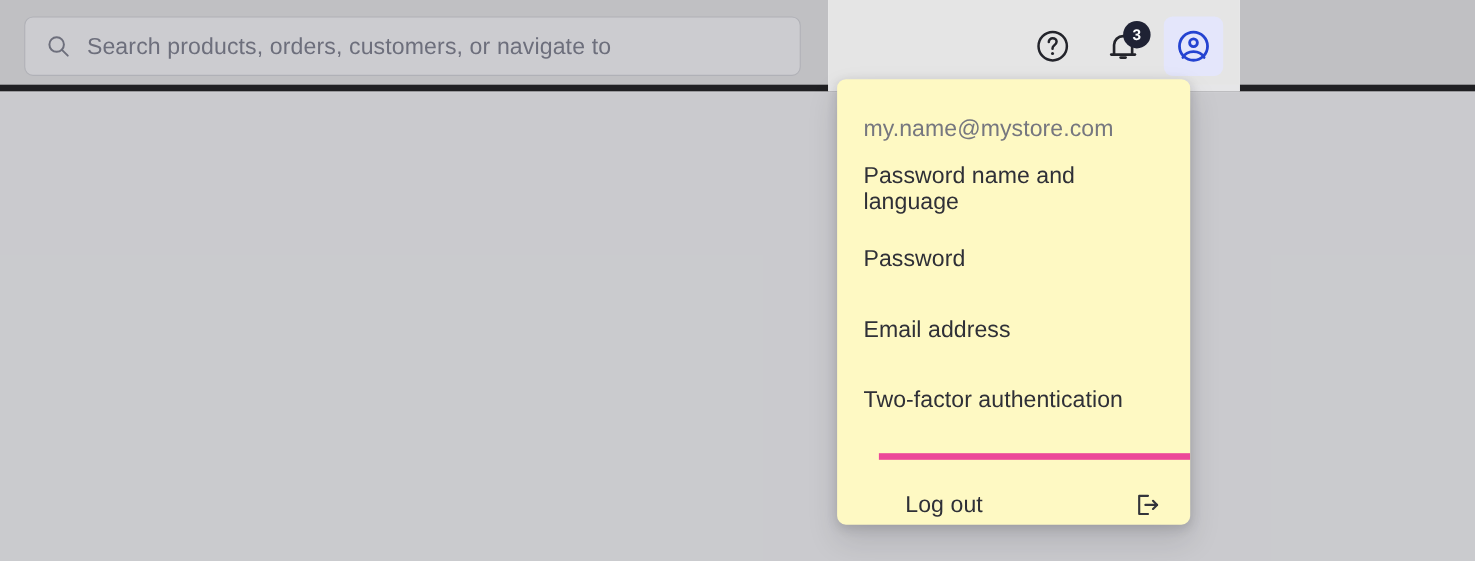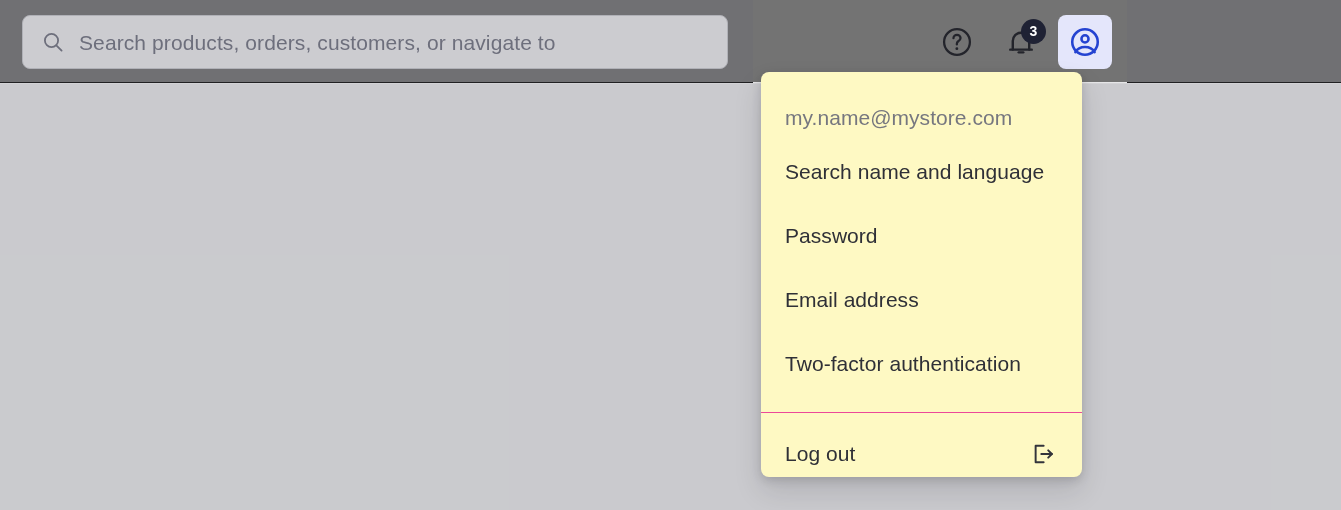--- a/index.html
+++ b/index.html
@@ -20,23 +20,23 @@
     overflow: hidden;
     background: #ffffff;
   }
 
   
   .app-header {
     position: absolute;
     left: 0; top: 0;
     width: 1341px;
     height: 83px;
-    background: #737373;
+    background: #e5e5e5;
     box-sizing: border-box;
-    border-bottom: 1px solid #000000;
+    border-bottom: 6px solid #000000;
   }
   .app-body {
     position: absolute;
     left: 0; top: 84px;
     width: 1341px;
     height: 426px;
     background: #f4f4f5;
   }
 
   
@@ -176,21 +176,22 @@
     overflow: hidden;
   }
   .menu-section {
     padding: 0;
   }
   .menu-section.top {
     padding-top: 24px;
     padding-bottom: 16px;
   }
   .menu-section.bottom {
-    border-top: 1px solid #ec4899;
+    border-top: 6px solid #ec4899;
+    margin-left: 38px;
   }
   .menu-row {
     height: 64px;
     display: flex;
     align-items: center;
     padding: 0 24px;
     box-sizing: border-box;
     font-size: 21px;
     color: #2f3037;
     cursor: pointer;
@@ -293,21 +294,21 @@
       </div>
     </div>
   </div>
 
   <div class="popover">
 
     <div class="menu-section top">
       <div class="menu-row email">my.name@mystore.com</div>
 
       <div class="menu-row">
-        <span>Search name and language</span>
+        <span>Password name and language</span>
       </div>
       <div class="menu-row">
         <span>Password</span>
       </div>
       <div class="menu-row">
         <span>Email address</span>
       </div>
       <div class="menu-row">
         <span>Two-factor authentication</span>
       </div>

